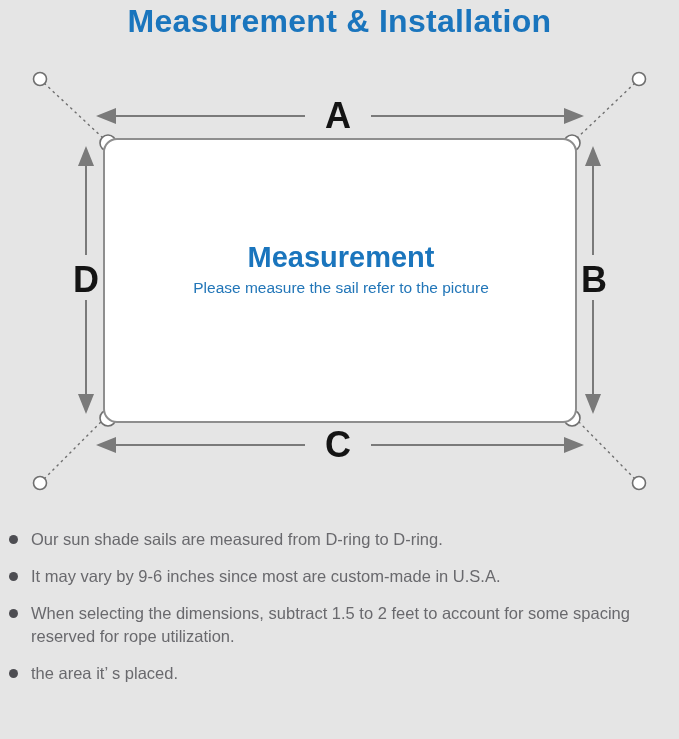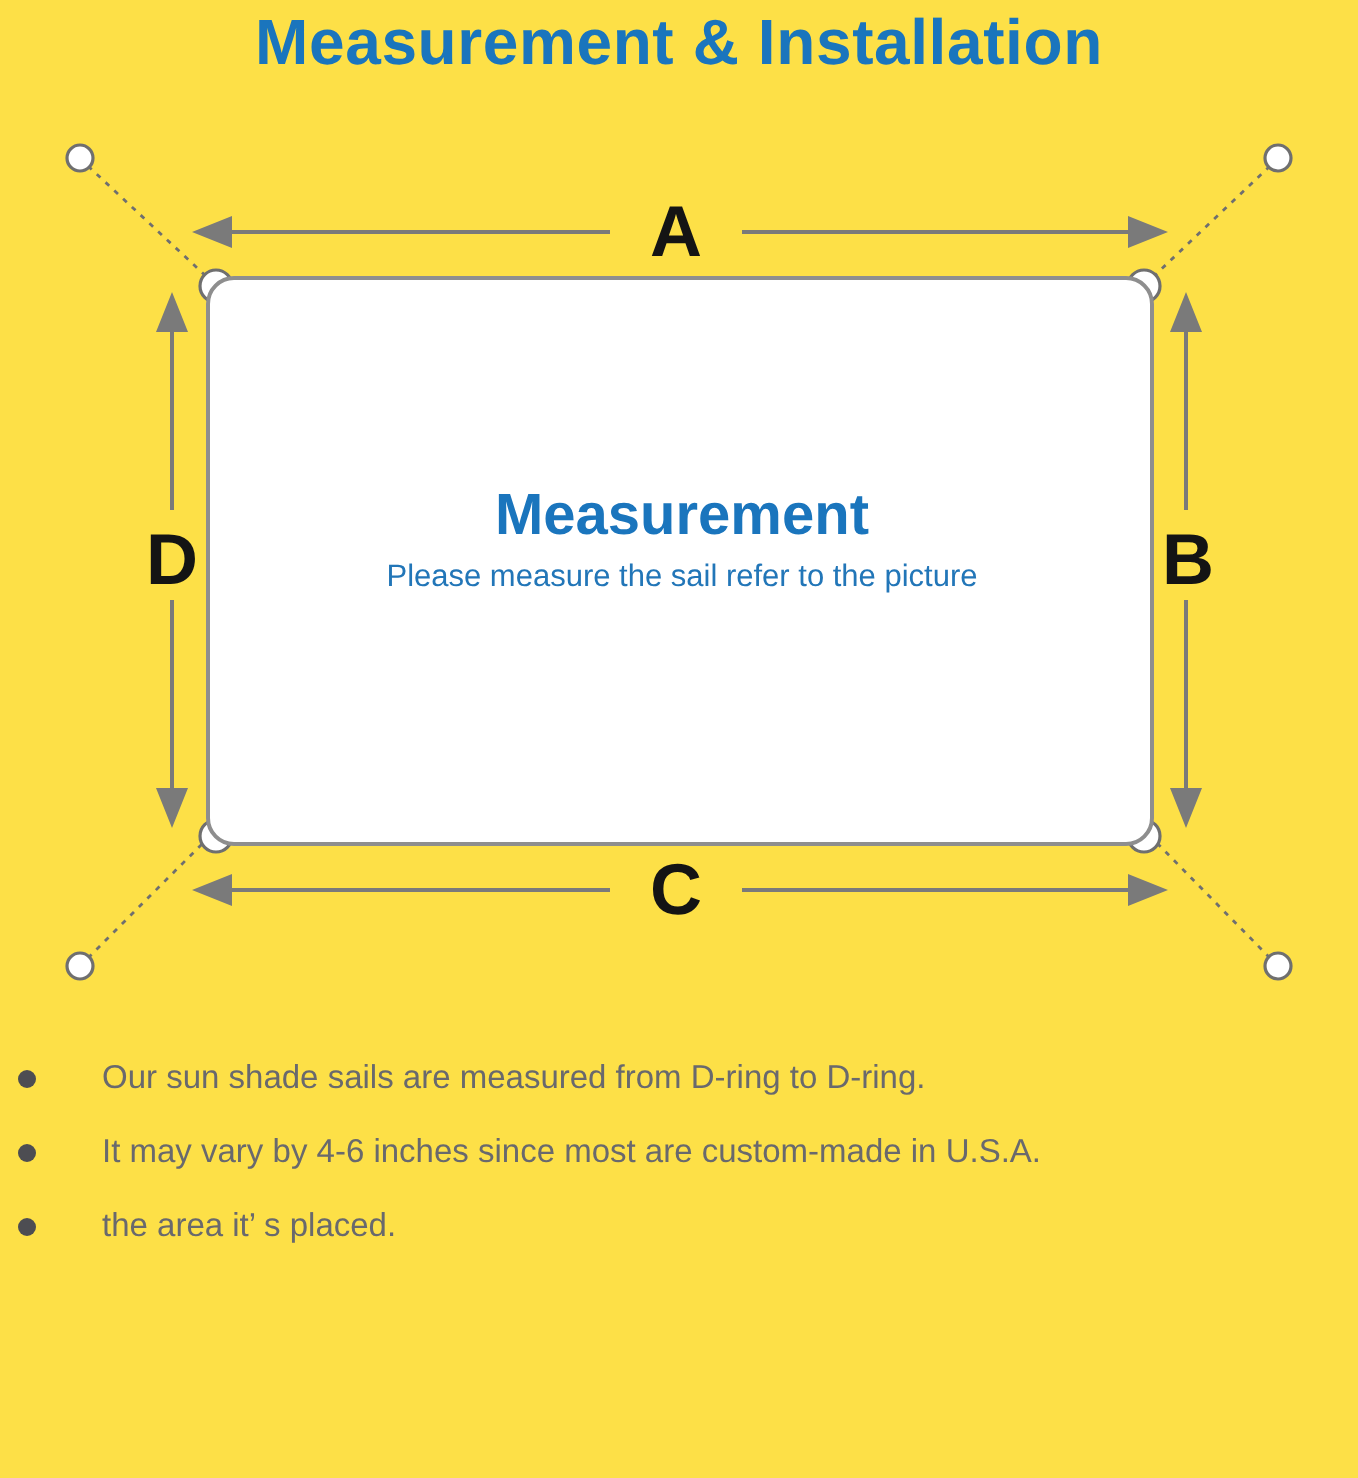--- a/index.html
+++ b/index.html
@@ -1,34 +1,34 @@
 <!DOCTYPE html>
 <html><head>
 <meta charset="utf-8">
 <style>
   * { margin:0; padding:0; box-sizing:border-box; }
   body { width:679px; height:739px; background:#ffffff; font-family:"Liberation Sans", sans-serif; overflow:hidden; }
-  .page { position:relative; width:679px; height:739px; background:#fde047; }
+  .page { position:relative; width:679px; height:739px; background:#e5e5e5; }
 
   .title {
     position:absolute; top:3px; left:0; width:679px;
     text-align:center; font-size:32px; font-weight:bold;
     color:#1a75bd; letter-spacing:0.3px;
   }
 
   .diagram { position:absolute; top:55px; left:0; }
 
   .dim-label { font-size:36px; font-weight:bold; fill:#141414; }
   .center-title { font-size:29px; font-weight:bold; fill:#1a75bd; }
   .center-sub { font-size:15.5px; fill:#2276b8; }
 
   .bullets { position:absolute; top:528px; left:0; width:679px; }
   .bullet-item { display:flex; margin-bottom:14px; }
   .dot { width:9px; height:9px; border-radius:50%; background:#4d4d52; margin:7px 13px 0 9px; flex:none; }
-  .bullet-text { font-size:16.5px; color:#69696d; line-height:23px;margin-left:20px; }
+  .bullet-text { font-size:16.5px; color:#69696d; line-height:23px; }
   .bullet-line { white-space:nowrap; }
 </style>
 </head>
 <body>
 
 <div class="page">
 
   <h1 class="title">Measurement &amp; Installation</h1>
 
   <svg class="diagram" width="679" height="468" viewBox="0 0 679 468">
@@ -90,24 +90,31 @@
     <div class="bullet-item">
       <span class="dot"></span>
       <div class="bullet-text">
         <div class="bullet-line">Our sun shade sails are measured from D-ring to D-ring.</div>
       </div>
     </div>
 
     <div class="bullet-item">
       <span class="dot"></span>
       <div class="bullet-text">
-        <div class="bullet-line">It may vary by 4-6 inches since most are custom-made in U.S.A.</div>
+        <div class="bullet-line">It may vary by 9-6 inches since most are custom-made in U.S.A.</div>
       </div>
     </div>
 
+    <div class="bullet-item">
+      <span class="dot"></span>
+      <div class="bullet-text">
+        <div class="bullet-line">When selecting the dimensions, subtract 1.5 to 2 feet to account for some spacing</div>
+        <div class="bullet-line">reserved for rope utilization.</div>
+      </div>
+    </div>
 
 
     <div class="bullet-item">
       <span class="dot"></span>
       <div class="bullet-text">
         <div class="bullet-line">the area it’ s placed.</div>
       </div>
     </div>
 
   </div>

